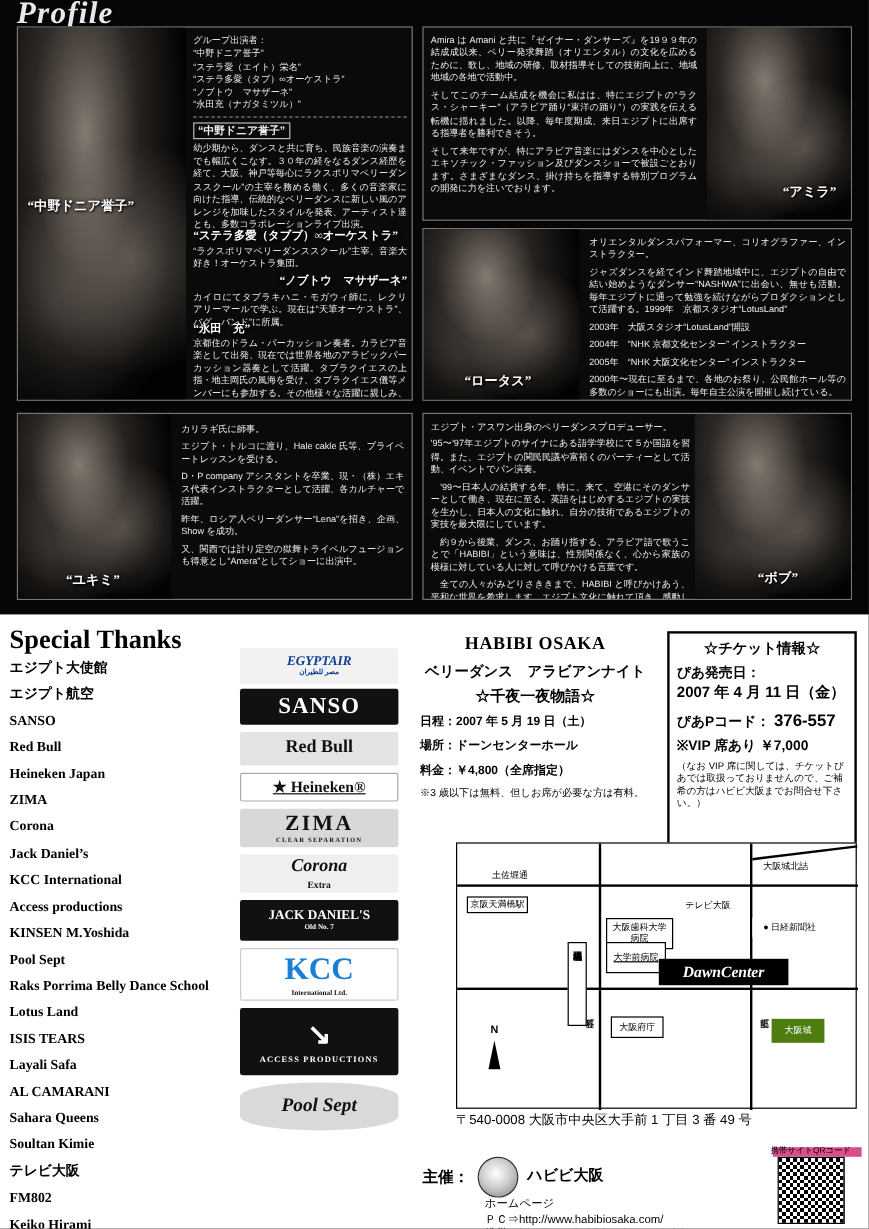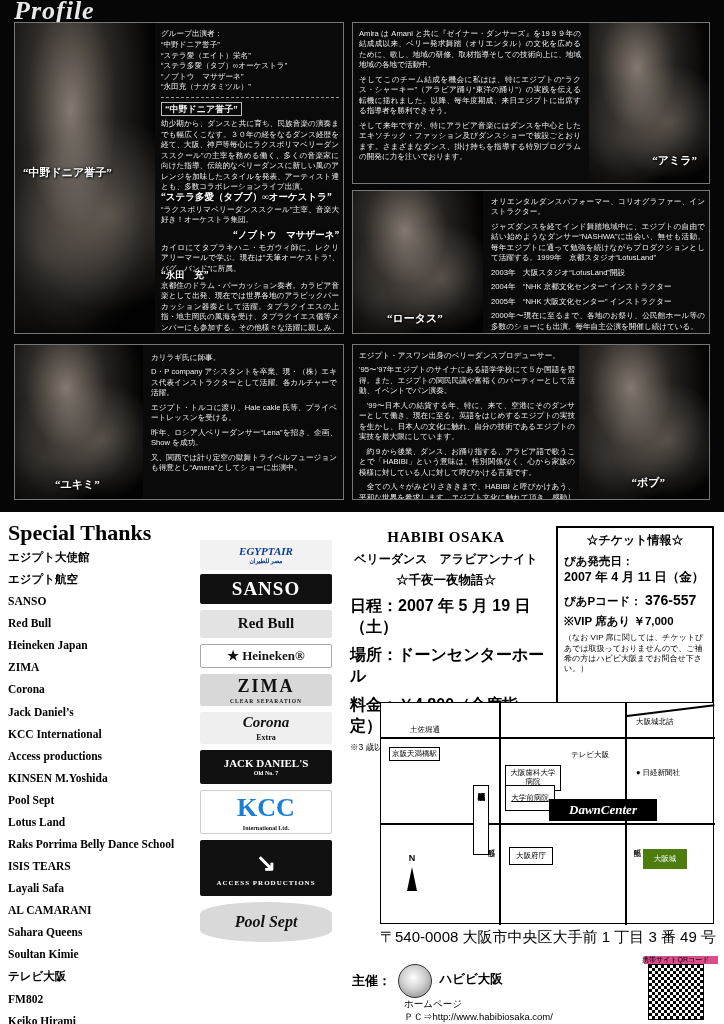--- a/index.html
+++ b/index.html
@@ -98,21 +98,21 @@
     position:absolute; left:346px; top:16px; width:200px;
     text-align:center; color:#000;
   }
   #event-info .eihead {
     font-family:"Liberation Serif", serif;
     font-weight:bold; font-size:15px; letter-spacing:0.5px;
   }
   #event-info .eisub { font-weight:bold; font-size:12px; margin-top:4px; }
   #event-info .eisub2 { font-weight:bold; font-size:12.5px; margin-top:4px; }
   #event-info .eirow {
-    font-weight:bold; font-size:16px; margin-top:7px; text-align:left;
+    font-weight:bold; font-size:10px; margin-top:7px; text-align:left;
     padding-left:4px;
   }
   #event-info .einote { font-size:8.5px; margin-top:6px; text-align:left; padding-left:4px;}
 
   
   #ticket-box {
     position:absolute; left:556px; top:14px; width:158px; height:196px;
     border:2px solid #000; padding:5px 6px; color:#000;
   }
   #ticket-box .tbhead { font-weight:bold; font-size:12px; text-align:center; }
@@ -150,21 +150,21 @@
   #map-compass {
     position:absolute; left:20px; top:150px; width:22px; text-align:center;
     font-size:9px; font-weight:bold;
   }
   #map-compass .needle {
     width:0;height:0;border-left:5px solid transparent;border-right:5px solid transparent;
     border-bottom:24px solid #000; margin:2px auto 0 auto;
   }
   #venue-address {
     position:absolute; left:380px; top:414px; width:336px;
-    font-size:15px; color:#000; line-height:1.5;
+    font-size:11px; color:#000; line-height:1.5;
   }
   #organizer {
     position:absolute; left:352px; top:452px; width:300px; color:#000;
   }
   #organizer .olabel { font-weight:bold; font-size:13px; display:inline-block; vertical-align:middle;}
   #organizer .oname { font-weight:bold; font-size:12.5px; }
   #organizer .orow { font-size:9.5px; }
   #org-logo {
     display:inline-block; width:34px; height:34px; border-radius:50%;
     background:radial-gradient(circle at 45% 40%, #fff 0%, #cfcfcf 45%, #7a7a7a 100%);
@@ -240,22 +240,22 @@
       <p>2005年　“NHK 大阪文化センター” インストラクター</p>
       <p>2000年〜現在に至るまで、各地のお祭り、公民館ホール等の多数のショーにも出演。毎年自主公演を開催し続けている。</p>
     </div>
   </div>
 
   <div class="panel" style="left:14px; top:344px; width:330px; height:156px;">
     <div class="photo" style="width:128px;"></div>
     <div class="cap" style="left:40px; top:132px;">“ユキミ”</div>
     <div class="txtcol" style="left:136px; top:8px; width:186px;">
       <p>カリラギ氏に師事。</p>
+      <p>エジプト・トルコに渡り、Hale cakle 氏等、プライベートレッスンを受ける。</p>
       <p>D・P company アシスタントを卒業、現・（株）エキス代表インストラクターとして活躍、各カルチャーで活躍。</p>
-      <p>エジプト・トルコに渡り、Hale cakle 氏等、プライベートレッスンを受ける。</p>
       <p>昨年、ロシア人ベリーダンサー“Lena”を招き、企画、Show を成功。</p>
       <p>又、関西では計り定空の獄舞トライベルフュージョンも得意とし“Amera”としてショーに出演中。</p>
     </div>
   </div>
 
   <div class="panel" style="left:352px; top:344px; width:358px; height:156px;">
     <div class="photo" style="right:0; left:auto; width:130px;"></div>
     <div class="cap" style="right:44px; top:130px;">“ボブ”</div>
     <div class="txtcol" style="left:6px; top:6px; width:216px;">
       <p>エジプト・アスワン出身のベリーダンスプロデューサー。</p>
@@ -277,22 +277,22 @@
     <div>SANSO</div>
     <div>Red Bull</div>
     <div>Heineken Japan</div>
     <div>ZIMA</div>
     <div>Corona</div>
     <div>Jack Daniel’s</div>
     <div>KCC International</div>
     <div>Access productions</div>
     <div>KINSEN  M.Yoshida</div>
     <div>Pool Sept</div>
+    <div>Raks Porrima Belly Dance School</div>
     <div>Lotus Land</div>
-    <div>Raks Porrima Belly Dance School</div>
     <div>ISIS TEARS</div>
     <div>Layali Safa</div>
     <div>AL CAMARANI</div>
     <div>Sahara Queens</div>
     <div>Soultan Kimie</div>
     <div>テレビ大阪</div>
     <div>FM802</div>
     <div>Keiko Hirami</div>
 
   </div>
@@ -301,21 +301,21 @@
     <div class="logo" style="top:0;height:30px;background:#f2f2f2;color:#0b3d91;flex-direction:column;">
       <span style="font-size:11px;font-style:italic;">EGYPTAIR</span>
       <span style="font-size:6px;">مصر للطيران</span>
     </div>
     <div class="logo" style="top:34px;height:30px;background:#111;color:#fff;">
       <span style="font-size:19px;letter-spacing:1px;">SANSO</span>
     </div>
     <div class="logo" style="top:70px;height:28px;background:#e3e3e3;color:#111;">
       <span style="font-size:15px;">Red Bull</span>
     </div>
-    <div class="logo" style="top:104px;height:24px;background:#fff;color:#111;border:1px solid #aaa;">
+    <div class="logo" style="top:104px;height:24px;background:#fff;color:#111;border:1px solid #aaa;text-decoration:underline;">
       <span style="font-size:13px;">★ Heineken®</span>
     </div>
     <div class="logo" style="top:134px;height:32px;background:#d8d8d8;color:#111;flex-direction:column;">
       <span style="font-size:18px;letter-spacing:2px;">ZIMA</span>
       <span style="font-size:5.5px;letter-spacing:1px;">CLEAR SEPARATION</span>
     </div>
     <div class="logo" style="top:172px;height:32px;background:#efefef;color:#111;flex-direction:column;">
       <span style="font-size:15px;font-style:italic;">Corona</span>
       <span style="font-size:8px;">Extra</span>
     </div>

